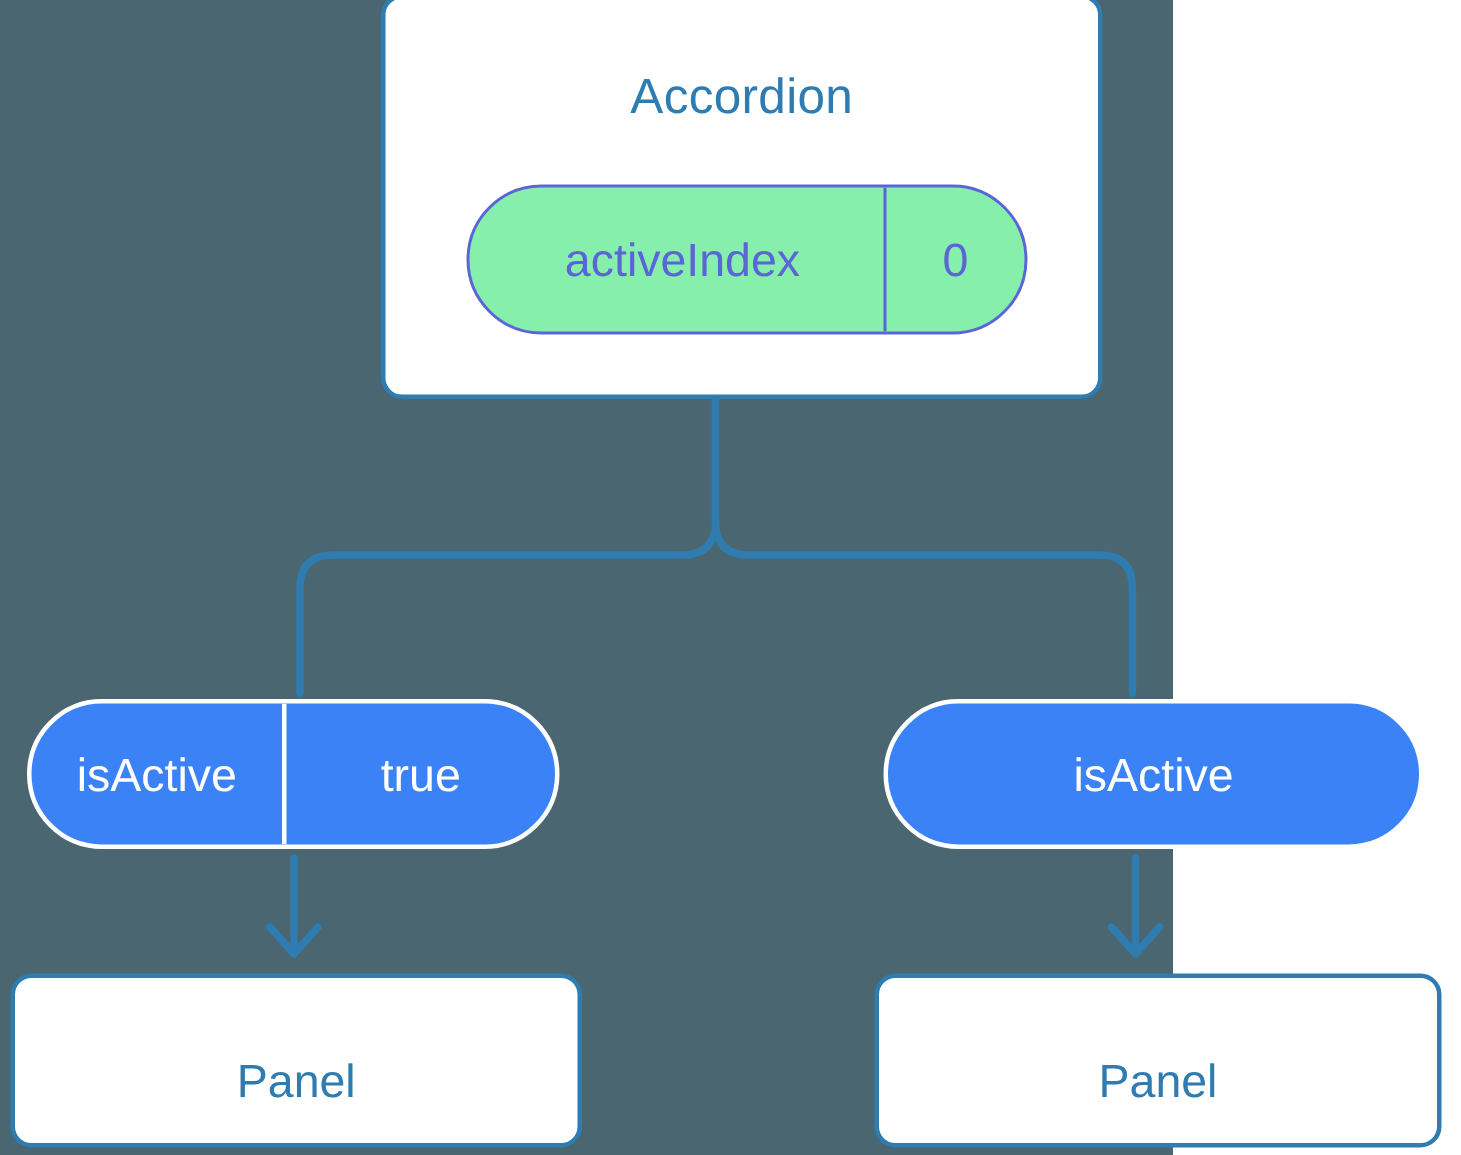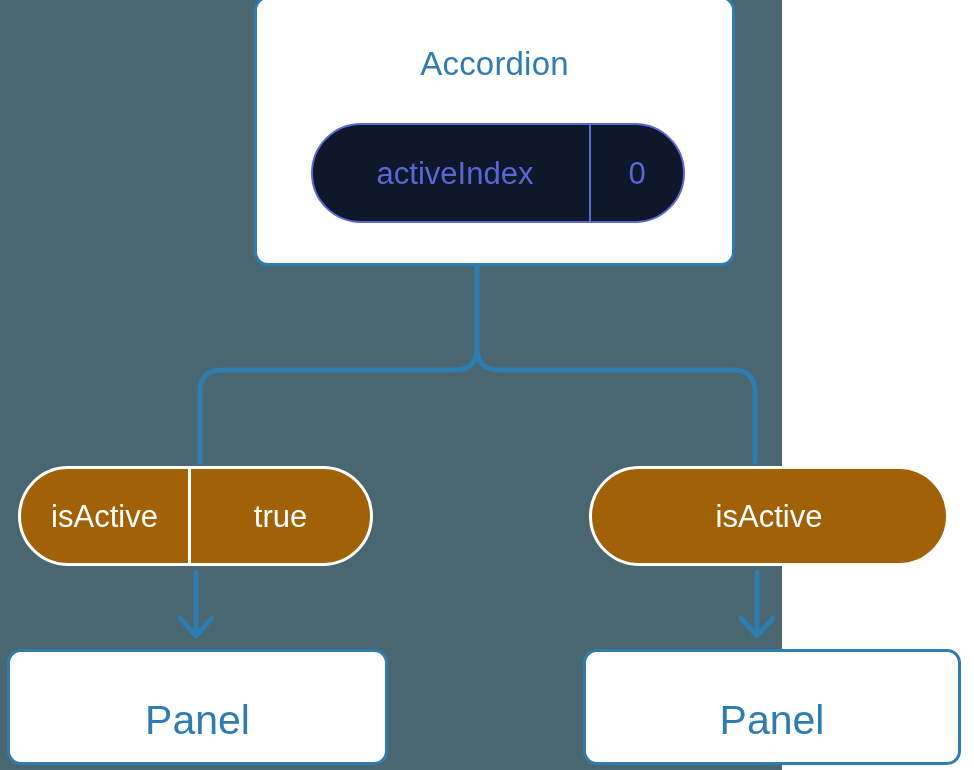--- a/index.html
+++ b/index.html
@@ -76,42 +76,42 @@
     white-space: nowrap;
   }
 
   
   #accordion-state-pill {
     position: absolute;
     left: 54px;
     top: 124px;
     width: 374px;
     height: 100px;
-    background: #0f172a;
+    background: #86efac;
     border: 2px solid #5b66d6;
   }
   #accordion-state-pill .pill-key {
     flex: 1 1 auto;
     color: #5b66d6;
     font-size: 31px;
     padding: 0 26px 0 34px;
   }
   #accordion-state-pill .pill-val {
     width: 92px;
     flex: 0 0 92px;
     color: #5b66d6;
     font-size: 31px;
     border-left: 2px solid #5b66d6;
   }
 
   
   .pill-solid {
     position: absolute;
     height: 100px;
-    background: #a16207;
+    background: #3b82f6;
     border: 3px solid #ffffff;
     top: 466px;
   }
   .pill-solid .pill-key {
     color: #ffffff;
     font-size: 31px;
     padding: 0 22px;
     flex: 1 1 auto;
   }
   .pill-solid .pill-val {
@@ -129,21 +129,21 @@
   
   .panel-card {
     height: 116px;
     top: 649px;
     justify-content: center;
   }
   #panel-left  { left: 7px;   width: 381px; }
   #panel-right { left: 583px; width: 378px; }
   .panel-title {
     color: #2e7cb0;
-    font-size: 41px;
+    font-size: 31px;
     line-height: 1;
     margin-top: 26px;
   }
 </style>
 </head>
 <body>
 
 <div id="diagram-root">
 
   <svg id="connector-layer" viewBox="0 0 974 770" width="974" height="770" aria-hidden="true">

